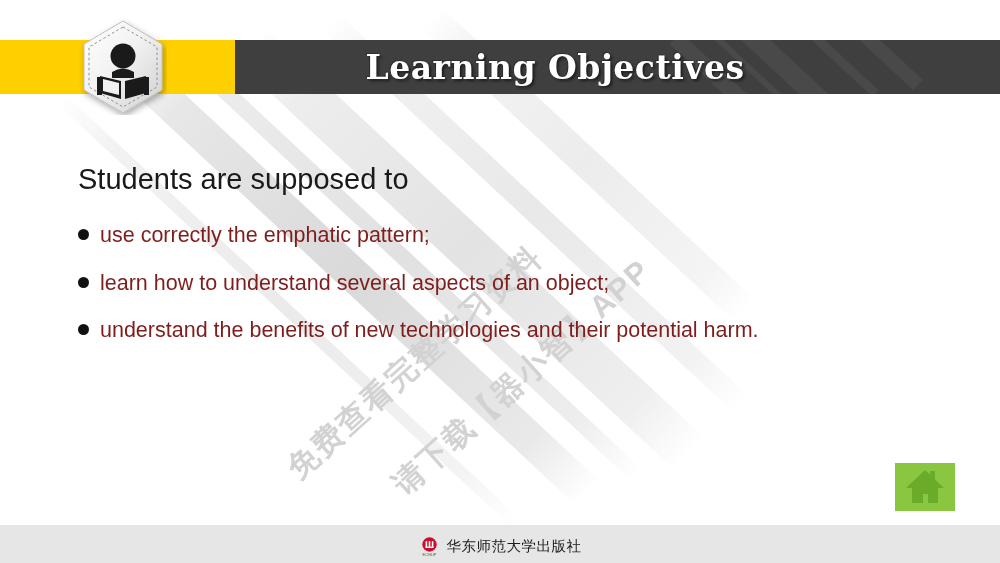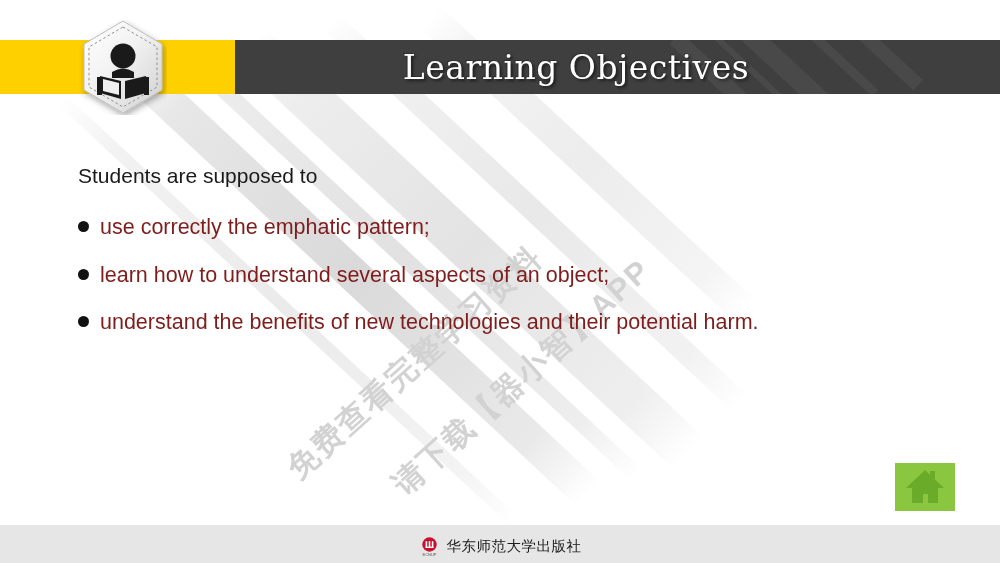--- a/index.html
+++ b/index.html
@@ -96,46 +96,45 @@
   .sh5 { left: 610px; top: -30px; width: 100px; height: 14px; }
 
   .title {
     position: absolute;
     left: 235px; top: 0;
     width: 640px; height: 54px;
     display: flex;
     align-items: center;
     justify-content: center;
     font-family: "DejaVu Serif", serif;
-    font-weight: normal;
+    font-weight: bold;
     font-size: 33px;
     color: #ffffff;
     letter-spacing: 0.5px;
     text-shadow: 2px 2px 3px rgba(0,0,0,0.55), -1px -1px 0 rgba(0,0,0,0.25);
     z-index: 2;
-    margin-left: 21px;
   }
 
   
   .hex-wrap {
     position: absolute;
     left: 79px; top: 19px;
     width: 88px; height: 96px;
     z-index: 5;
   }
 
   
   .content {
     position: absolute;
     left: 78px; top: 165px;
     width: 860px;
     z-index: 4;
   }
   .lead {
-    font-size: 21px;
+    font-size: 29px;
     color: #1a1a1a;
     line-height: 1;
     margin: 0 0 30px 0;
   }
   .bullets { margin: 0; padding: 0; list-style: none; }
   .bullet {
     display: flex;
     align-items: baseline;
     font-size: 21.5px;
     color: #7f1d1d;

